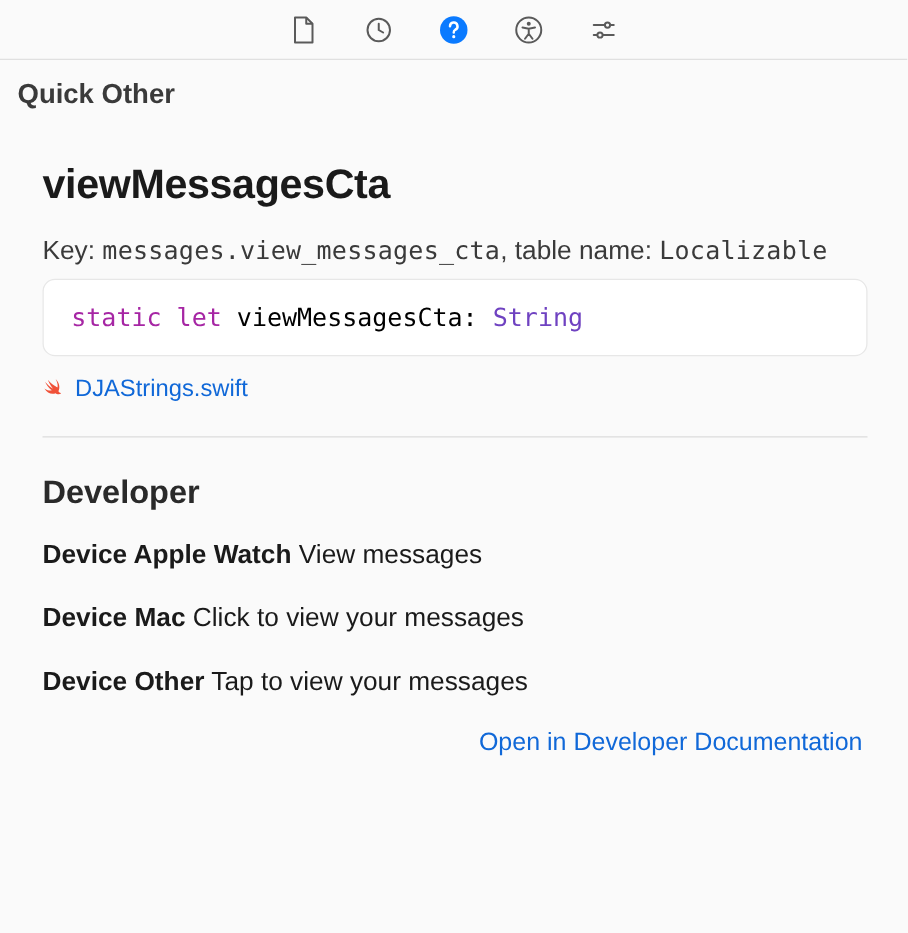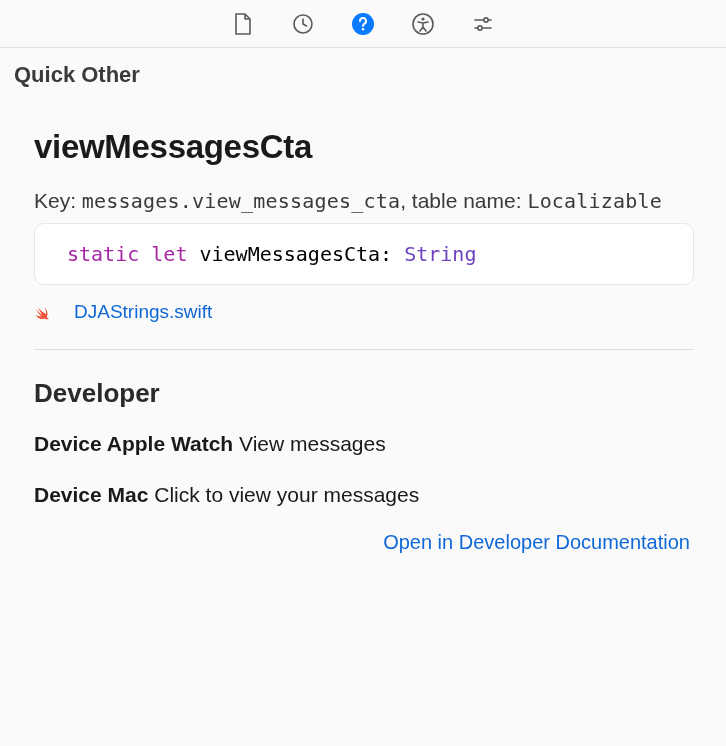--- a/index.html
+++ b/index.html
@@ -68,36 +68,36 @@
     .mono {
       font-family: "SF Mono", Menlo, Monaco, monospace;
       font-size: 20px;
       letter-spacing: 0.2px;
     }
 
     .code-block {
       background: #ffffff;
       border: 1px solid #e7e7e7;
       border-radius: 10px;
-      padding: 16px 32px;
+      padding: 16px 22px;
       font-family: "SF Mono", Menlo, Monaco, monospace;
       font-size: 20px;
       line-height: 1.4;
       margin-bottom: 16px;
     }
 
     .tok-keyword { color: #a626a4; }
     .tok-name    { color: #000000; }
     .tok-punct   { color: #000000; }
     .tok-type    { color: #6f42c1; }
 
     .source-row {
       display: flex;
-      align-items: flex-end;
-      gap: 22px;
+      align-items: flex-start;
+      gap: 8px;
       margin-top: 14px;
       margin-bottom: 26px;
     }
 
     .swift-glyph {
       width: 18px;
       height: 18px;
       display: inline-flex;
       align-items: center;
       justify-content: center;
@@ -222,18 +222,22 @@
   <p class="disc-row">
     <strong>Device Apple Watch</strong>
     <span>View messages</span>
   </p>
 
   <p class="disc-row">
     <strong>Device Mac</strong>
     <span>Click to view your messages</span>
   </p>
 
+  <p class="disc-row">
+    <strong>Device Other</strong>
+    <span>Tap to view your messages</span>
+  </p>
 
   <div class="footer-link-row">
     <a class="footer-link">Open in Developer Documentation</a>
   </div>
 
 </div>
 
 </body></html>

